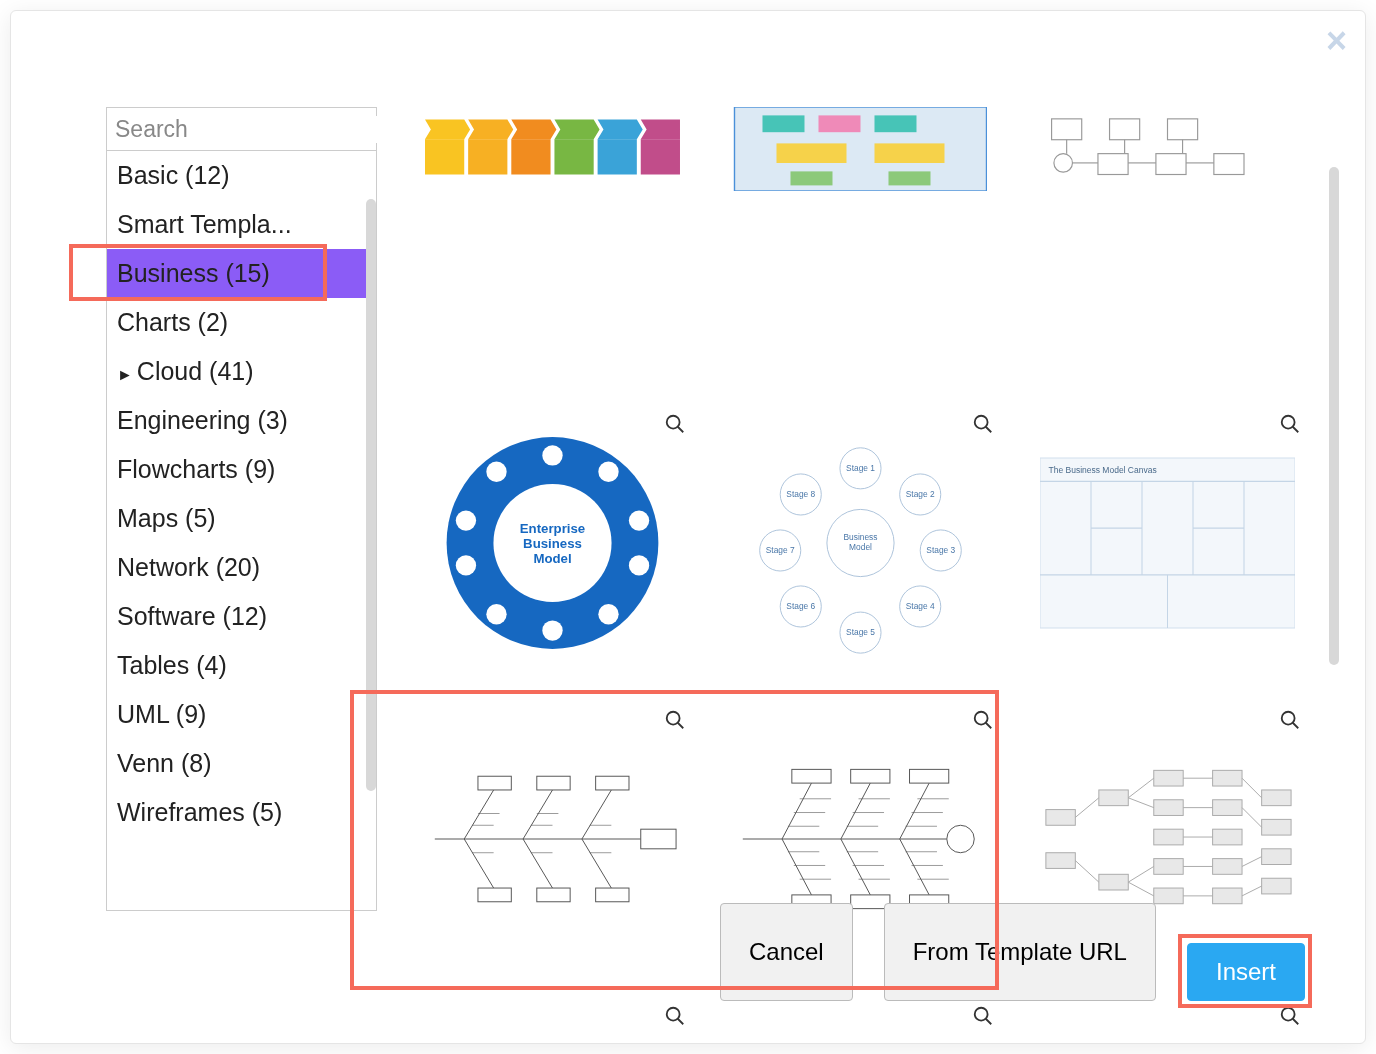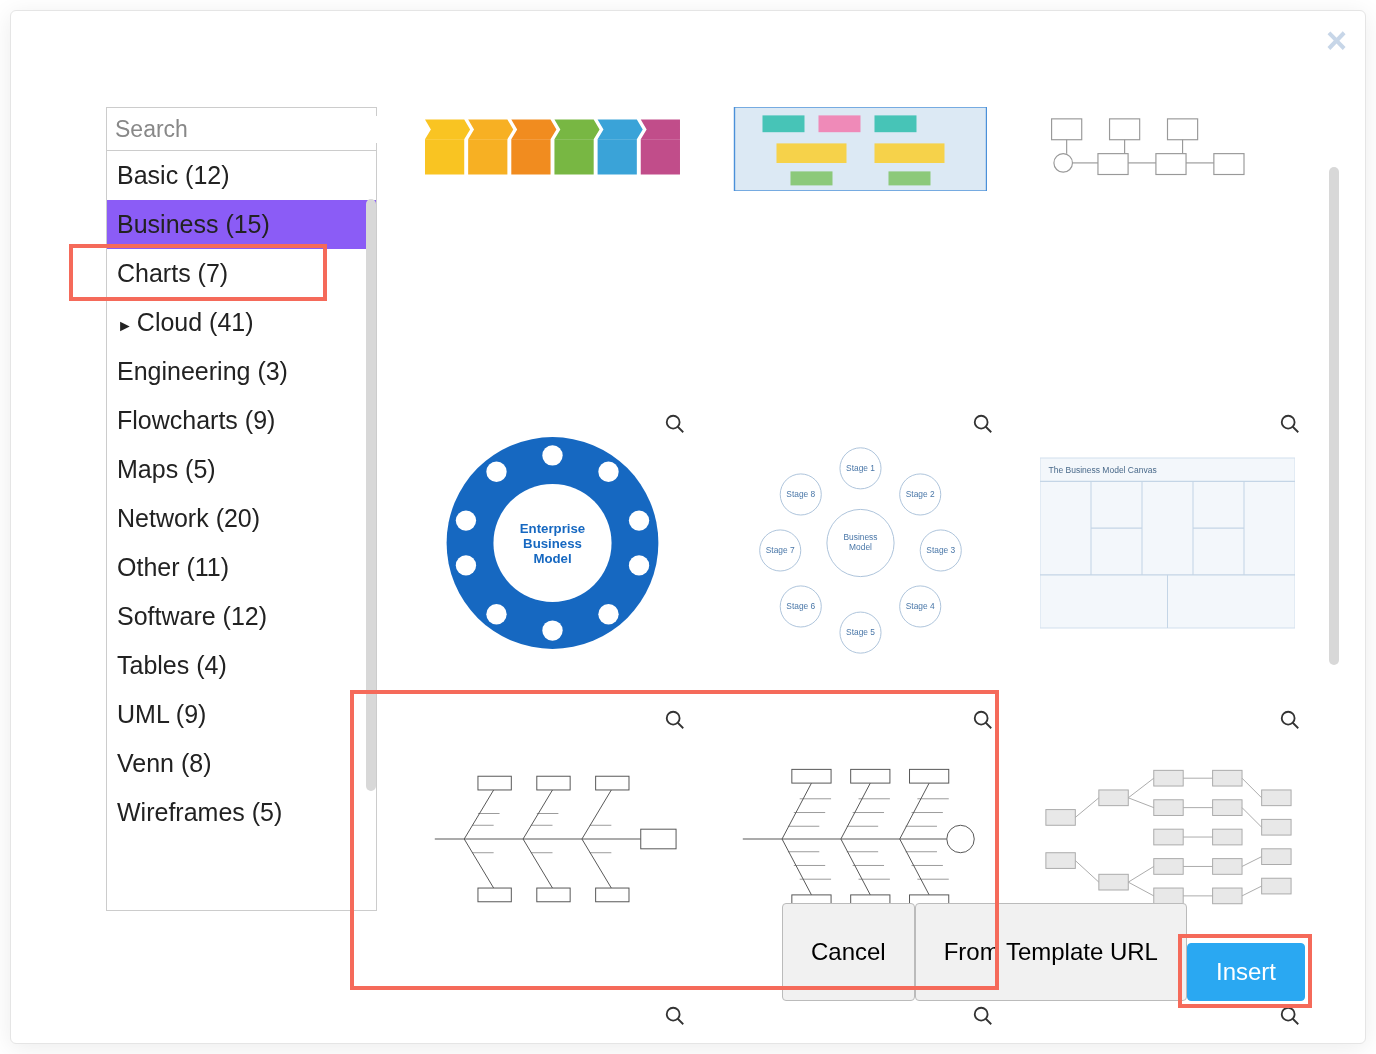--- a/index.html
+++ b/index.html
@@ -136,21 +136,21 @@
   
   .hl {
     position: absolute;
     border: 4px solid #f56a5a;
     pointer-events: none;
   }
   .footer {
     position: absolute;
     right: 60px; bottom: 42px;
     display: flex;
-    gap: 0;
+    gap: 31px;
   }
   .btn {
     font-size: 24px;
     padding: 14px 28px;
     border-radius: 4px;
     border: 1px solid #bbb;
     background: #f1f1f1;
     cursor: pointer;
   }
   .btn-primary {
@@ -174,28 +174,28 @@
       <div class="search-wrap">
         <input class="search-input" placeholder="Search" style="">
         <svg class="search-icon" viewBox="0 0 24 24" fill="none" stroke="currentColor" stroke-width="2">
             <circle cx="10" cy="10" r="7"></circle>
             <line x1="21" y1="21" x2="15" y2="15"></line>
           </svg>
       </div>
       <div class="cat-list" id="cat-list">
 
         <div class="cat-item"><span>Basic (12)</span></div>
+          <div class="cat-item"><span>Smart Templa...</span></div>
           <div class="cat-item selected" id="cat-highlight-target"><span>Business (15)</span></div>
-          <div class="cat-item"><span>Charts (7)</span></div>
+          <div class="cat-item"><span>Charts (2)</span></div>
           <div class="cat-item"><span class="tri">►</span><span>Cloud (41)</span></div>
           <div class="cat-item"><span>Engineering (3)</span></div>
           <div class="cat-item"><span>Flowcharts (9)</span></div>
           <div class="cat-item"><span>Maps (5)</span></div>
           <div class="cat-item"><span>Network (20)</span></div>
-          <div class="cat-item"><span>Other (11)</span></div>
           <div class="cat-item"><span>Software (12)</span></div>
           <div class="cat-item"><span>Tables (4)</span></div>
           <div class="cat-item"><span>UML (9)</span></div>
           <div class="cat-item"><span>Venn (8)</span></div>
           <div class="cat-item"><span>Wireframes (5)</span></div>
           <div class="scrollbar-left"></div>
       </div>
     </div>
 
     <div class="gallery-wrap">

